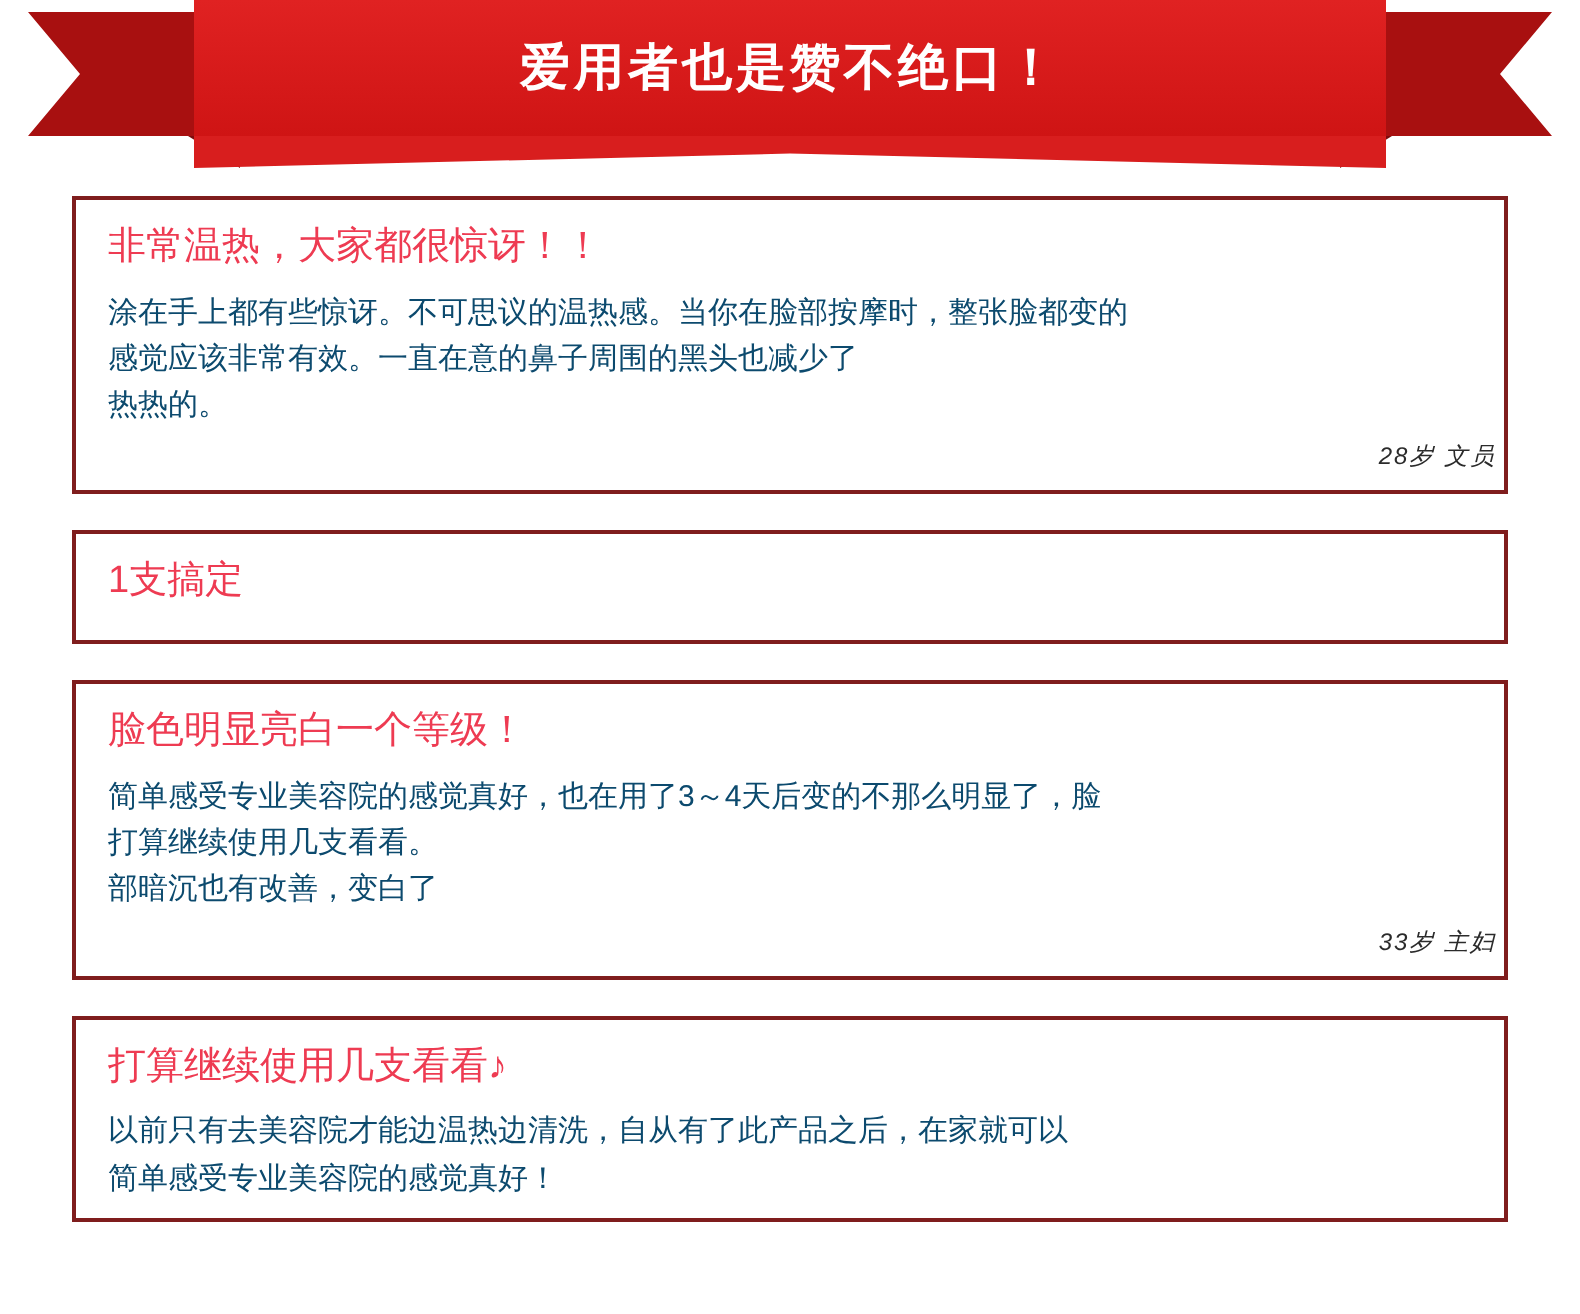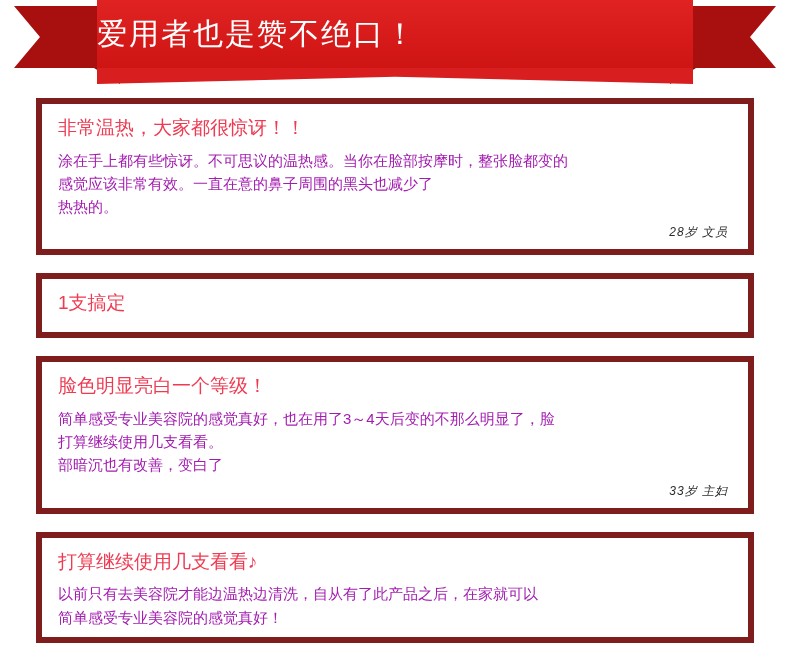--- a/index.html
+++ b/index.html
@@ -61,56 +61,57 @@
     position: absolute;
     left: 97px;
     top: 0;
     width: 596px;
     height: 68px;
     background: #d81e1e;
     background: linear-gradient(180deg, #e02222 0%, #cf1414 100%);
   }
   .ribbon-main .title {
     color: #ffffff;
-    font-size: 30px;
-    font-weight: normal;
+    font-size: 25px;
+    font-weight: bold;
     letter-spacing: 2px;
+    text-align: center;
     line-height: 68px;
     white-space: nowrap;
   }
   .ribbon-notch {
     position: absolute;
     left: 97px;
     top: 68px;
     width: 596px;
     height: 16px;
     background: #d81e1e;
     clip-path: polygon(0 0, 100% 0, 100% 100%, 50% 55%, 0 100%);
   }
 
   
   .reviews {
     padding: 14px 36px 0 36px;
   }
   .card {
-    border: 6px solid #7f1d1d;
+    border: 2px solid #7f1d1d;
     box-sizing: border-box;
-    padding: 10px 20px 8px 16px;
+    padding: 10px 4px 8px 16px;
     margin-bottom: 18px;
     background: #ffffff;
   }
   .card-title {
     color: #ee3b52;
     font-size: 19px;
     font-weight: normal;
     margin: 2px 0 8px 0;
     line-height: 1.3;
   }
   .card-body {
-    color: #a21caf;
+    color: #0c4a6e;
     font-size: 15px;
     line-height: 1.55;
     margin: 0;
   }
   .card-body .line {
     display: block;
   }
   .card-attrib {
     text-align: right;
     color: #2b2b2b;

